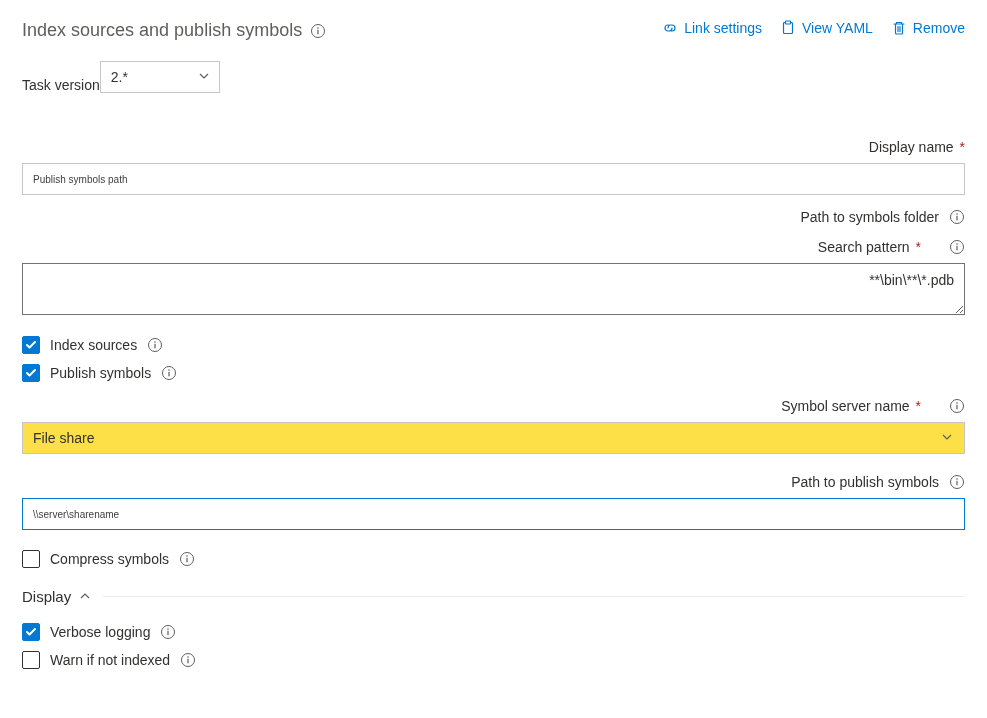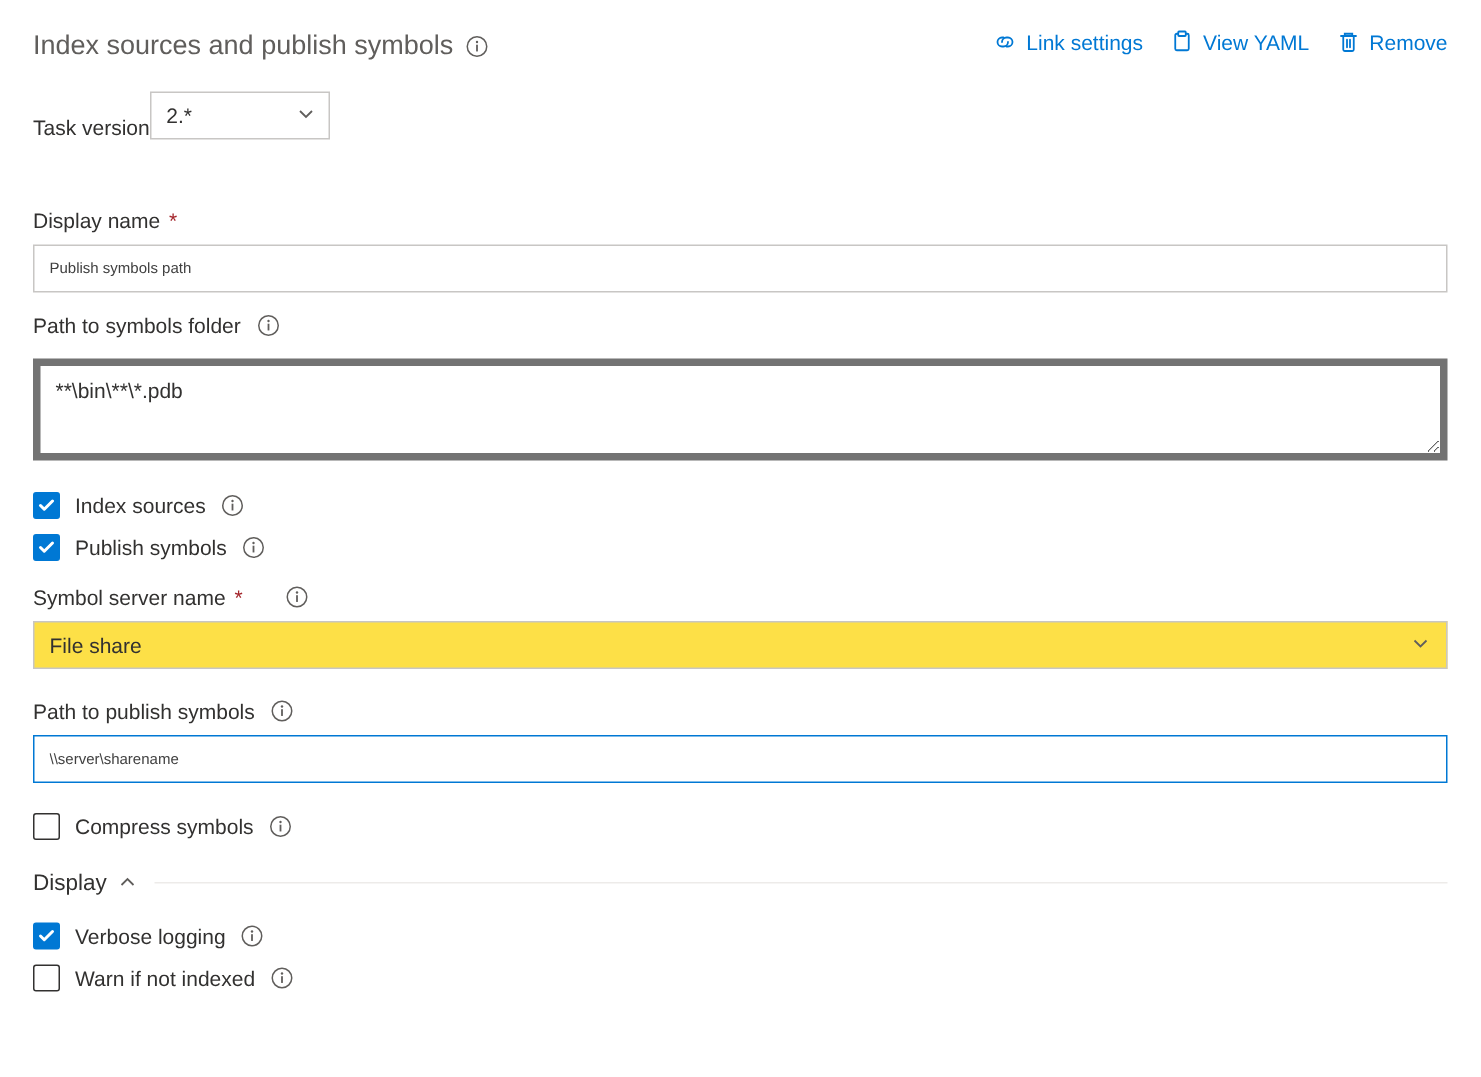--- a/index.html
+++ b/index.html
@@ -68,44 +68,46 @@
     }
 
     .form-group { margin-bottom: 8px; }
     .form-label {
       display: flex;
       align-items: center;
       gap: 10px;
       font-size: 14px;
       color: #323130;
       margin-bottom: 8px;
+      justify-content: flex-end;
     }
     .req { color: #a4262c; margin-left: 2px;}
     .text-input {
       width: 100%;
       height: 32px;
       border: 1px solid #c8c6c4;
       padding: 0 10px;
       font-size: 10px;
       color: #404040;
       font-family: inherit;
     }
     .text-input.focused {
       border: 1px solid #0078d4;
       outline: none;
     }
     .textarea-input {
       width: 100%;
-      height: 68px;
-      border: 5px solid #737373;
+      height: 52px;
+      border: 1px solid #737373;
       padding: 8px 10px;
       font-size: 14px;
       color: #323130;
       font-family: inherit;
       resize: both;
+      text-align: right;
     }
     .gap-after { margin-bottom: 14px; }
 
     .checkbox-row {
       display: flex;
       align-items: center;
       gap: 10px;
       margin-bottom: 10px;
     }
     .checkbox {
@@ -247,20 +249,30 @@
           <circle cx="8" cy="5" r="0.8" fill="#605e5c"></circle>
           <rect x="7.4" y="6.8" width="1.2" height="4.5" fill="#605e5c"></rect>
         </svg>
     </span>
   </div>
 </div>
 
 <div class="gap-after"></div>
 
 <div class="form-group">
+  <div class="form-label">
+    <span><span>Search pattern</span><span class="req"> *</span></span>
+    <span class="info-icon" style="margin-left:18px;">
+      <svg width="16" height="16" viewBox="0 0 16 16">
+          <circle cx="8" cy="8" r="6.5" fill="none" stroke="#605e5c" stroke-width="1"></circle>
+          <circle cx="8" cy="5" r="0.8" fill="#605e5c"></circle>
+          <rect x="7.4" y="6.8" width="1.2" height="4.5" fill="#605e5c"></rect>
+        </svg>
+    </span>
+  </div>
   <textarea class="textarea-input" style="">**\bin\**\*.pdb</textarea>
 </div>
 
 <div style="height:10px"></div>
 
 <div class="checkbox-row">
   <div class="checkbox checked">
     <svg width="12" height="12" viewBox="0 0 12 12">
         <path d="M2 6l2.5 2.5L10 3" fill="none" stroke="#fff" stroke-width="2" stroke-linecap="round" stroke-linejoin="round"></path>
       </svg>

